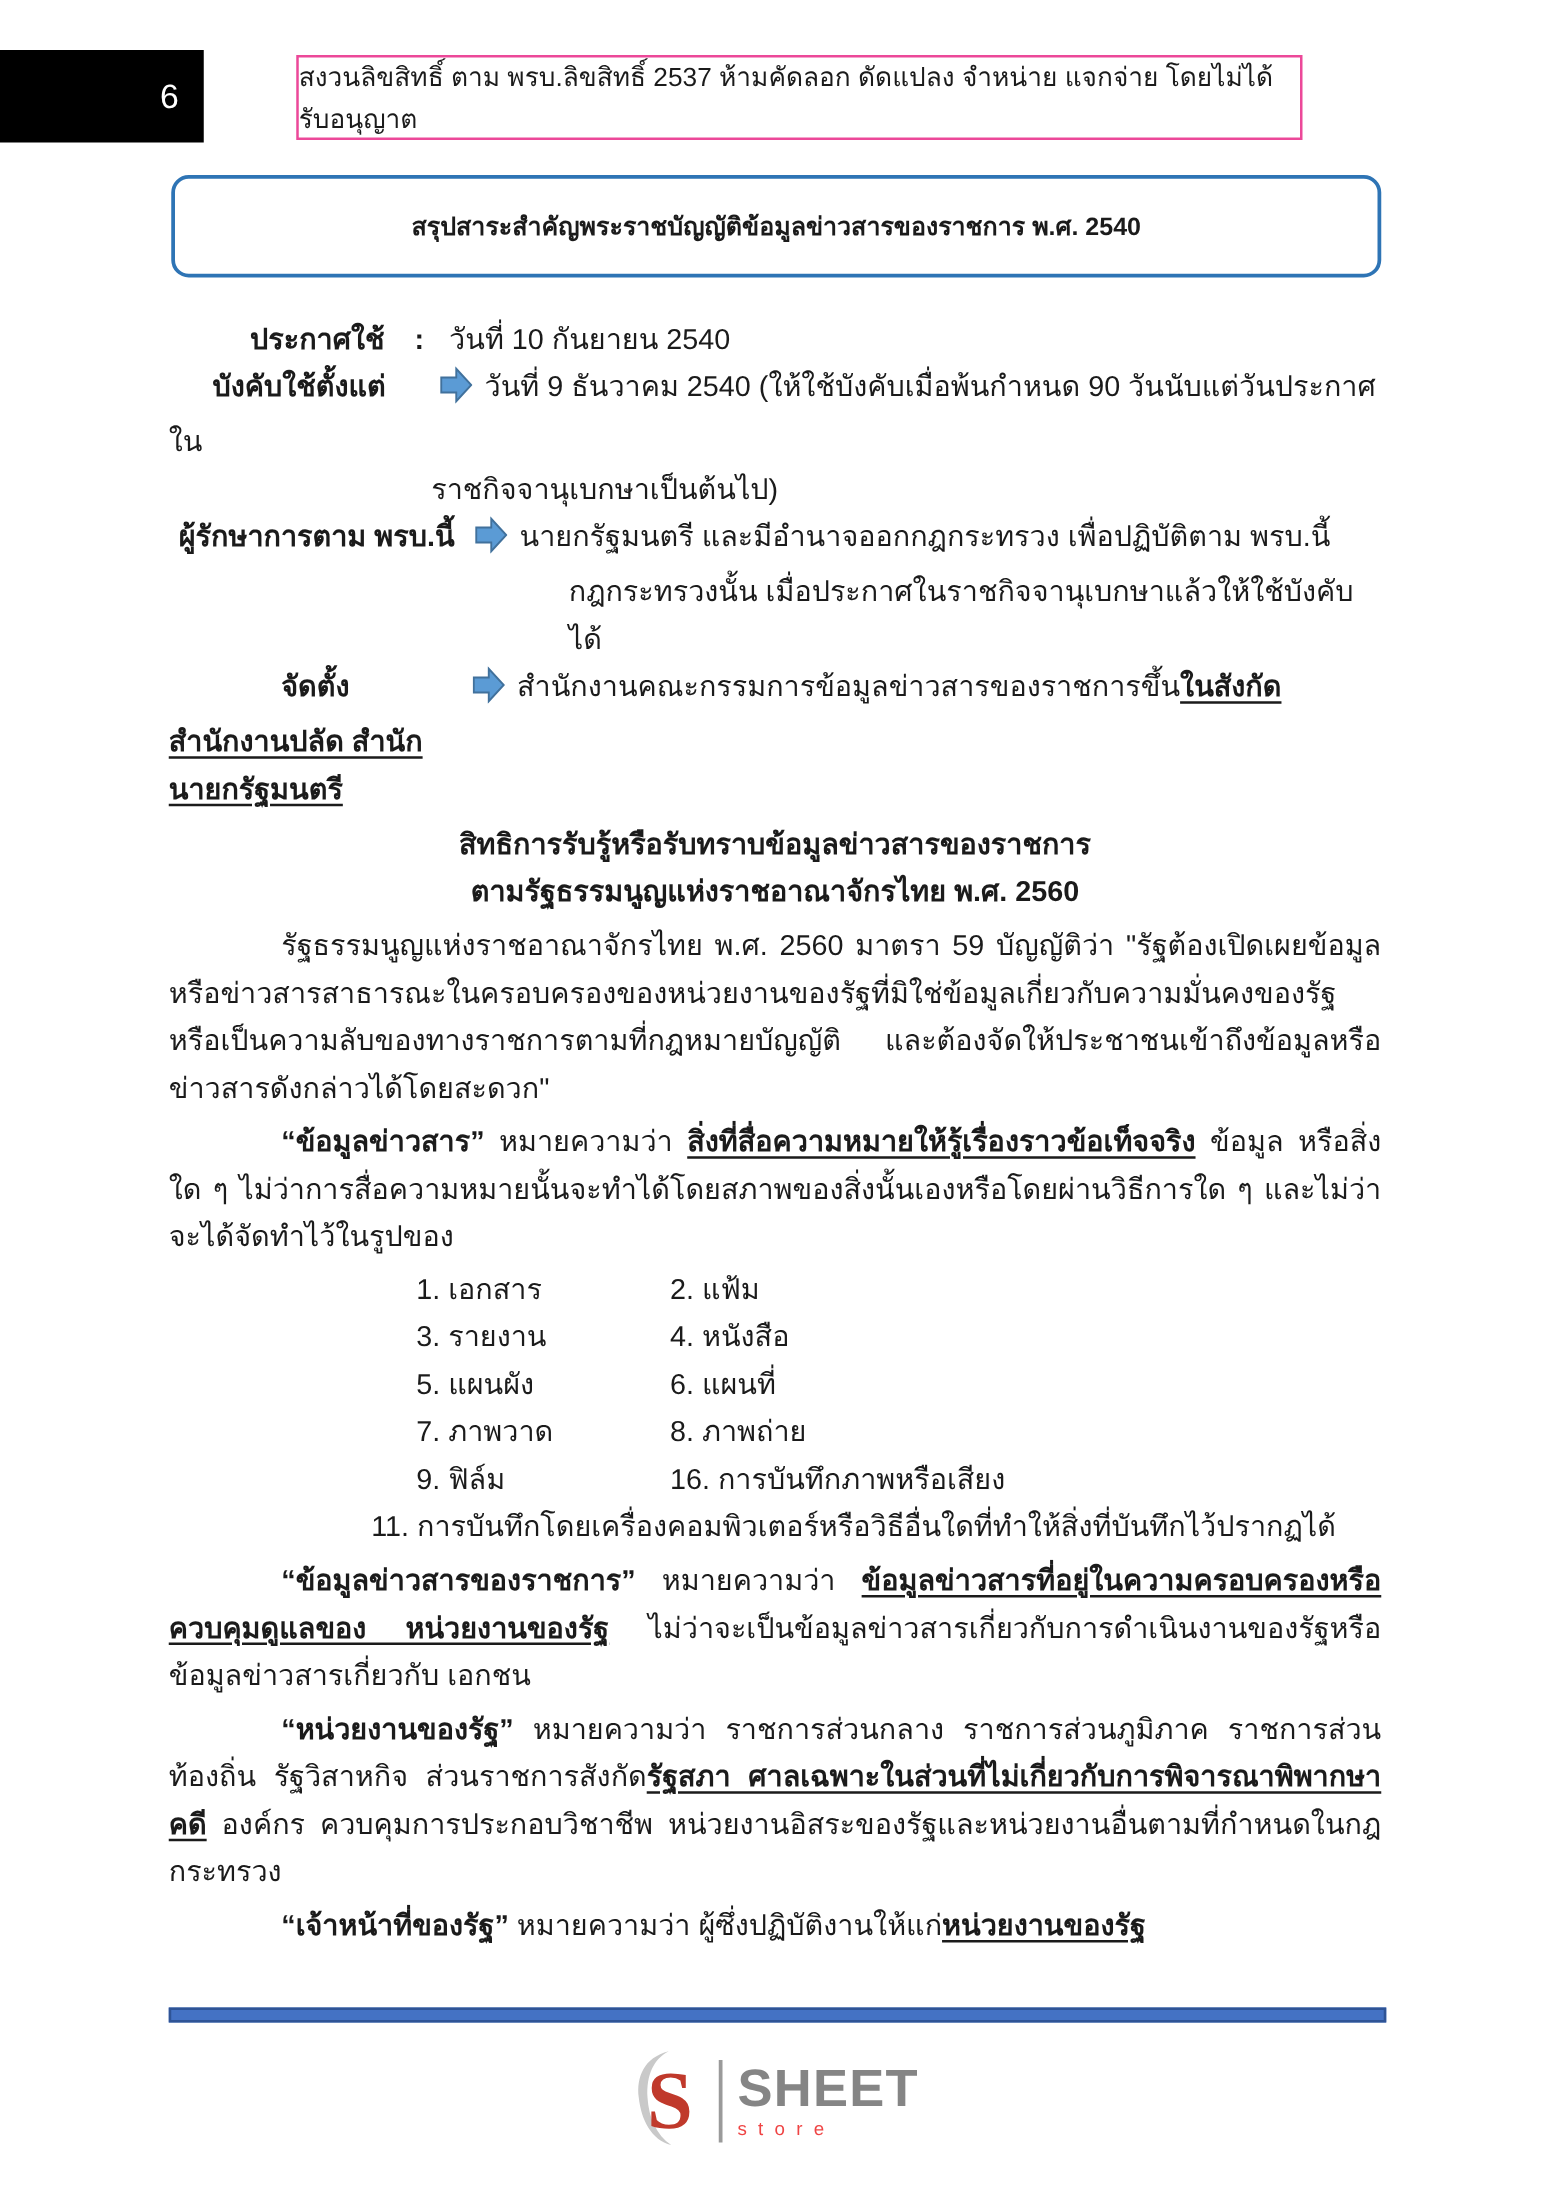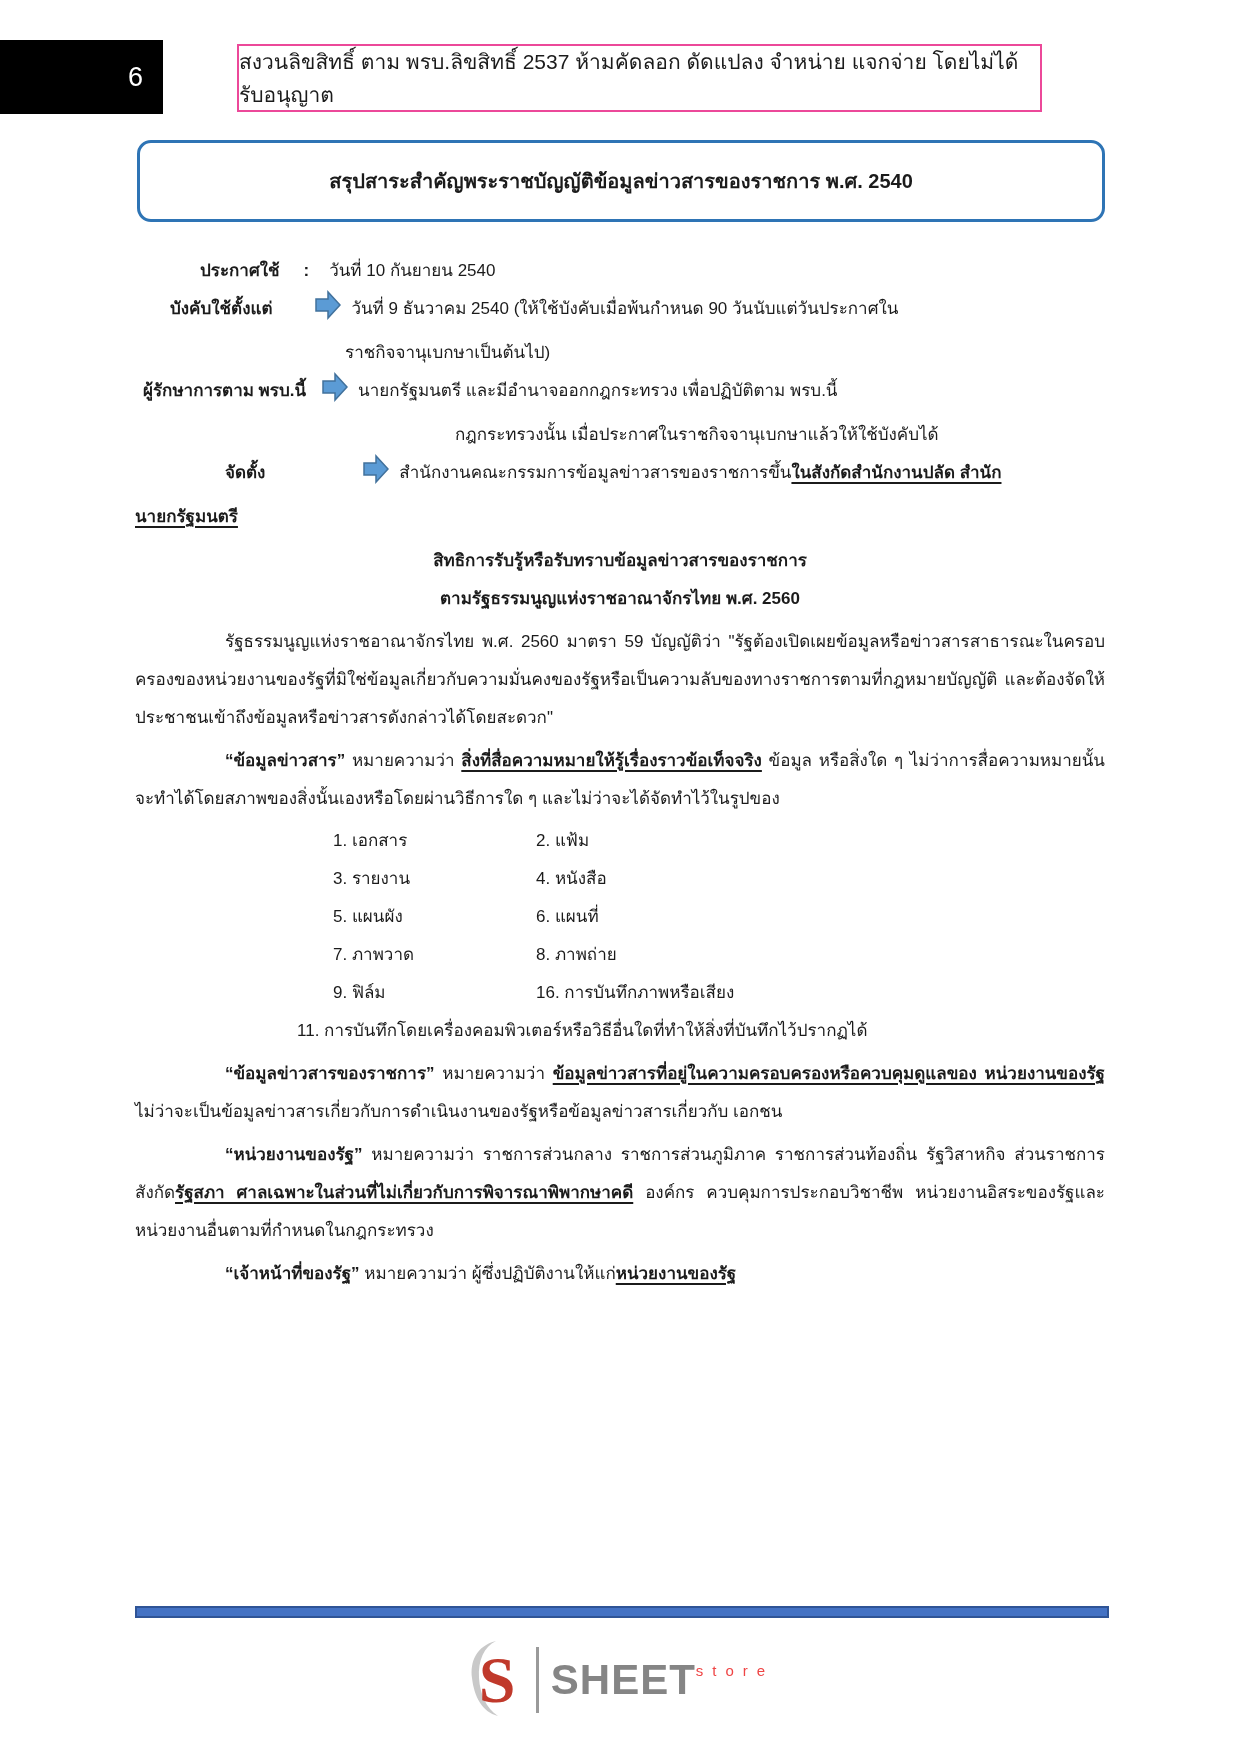--- a/index.html
+++ b/index.html
@@ -25,21 +25,21 @@
   
   .title-box {
     position:absolute; left:137px; top:140px; width:968px; height:82px;
     border:3px solid #2e74b5; border-radius:14px; box-sizing:border-box;
     display:flex; align-items:center; justify-content:center;
     font-size:20px; font-weight:bold;
   }
   
   .content {
     position:absolute; left:135px; top:252px; width:970px;
-    font-size:17px; line-height:38px;
+    font-size:23px; line-height:38px;
   }
   .b  { font-weight:bold; }
   .bu { font-weight:bold; text-decoration:underline;
         text-decoration-thickness:2px; text-underline-offset:4px; }
   .fact-announced   { text-indent:65px; }
   .fact-effective   { text-indent:35px; }
   .fact-custodian   { text-indent:8px; }
   .fact-establish   { text-indent:90px; }
   .colon { margin:0 20px 0 24px; font-weight:bold; }
   .cont-effective { margin-left:210px; }
@@ -54,21 +54,21 @@
   
   .footer-rule {
     position:absolute; left:135px; top:1606px; width:970px; height:8px;
     background:#4472c4; border:2px solid #2f5496; box-sizing:content-box;
   }
   .brand {
     position:absolute; left:0; top:1638px; width:1240px;
     display:flex; align-items:center; justify-content:center; gap:12px;
   }
   .brand-divider { width:3px; height:66px; background:#9a9a9a; }
-  .brand-text { display:flex; line-height:1;justify-content:center; }
+  .brand-text { display:flex; flex-direction:column; line-height:1;justify-content:center; }
   .brand-name { font-size:42px; font-weight:bold; color:#858585; letter-spacing:1px; }
   .brand-sub  { font-size:15px; color:#ef4444; letter-spacing:9px; margin-top:4px; }
 </style>
 </head>
 <body>
 
 <div class="pagenum-box">
   <span>6</span>
 </div>
 <div class="copyright-box">

